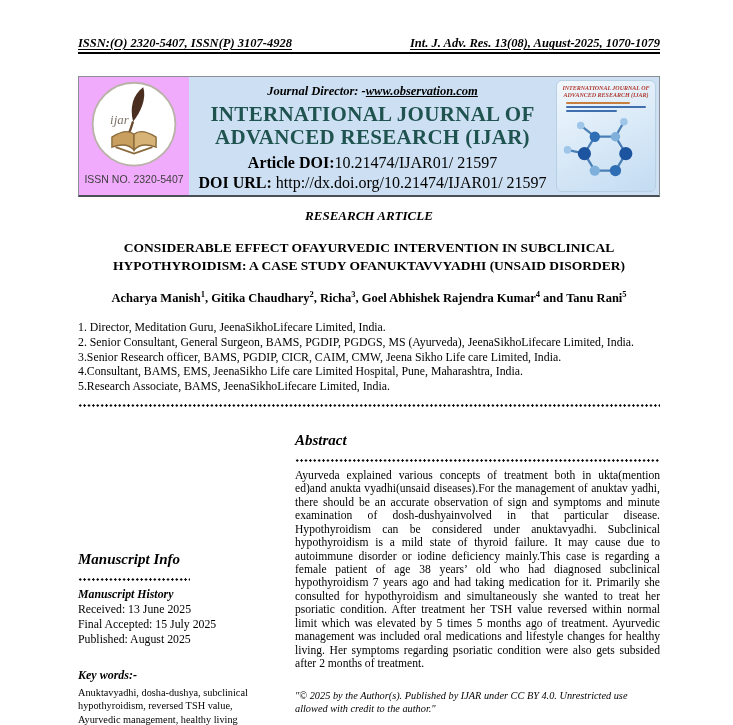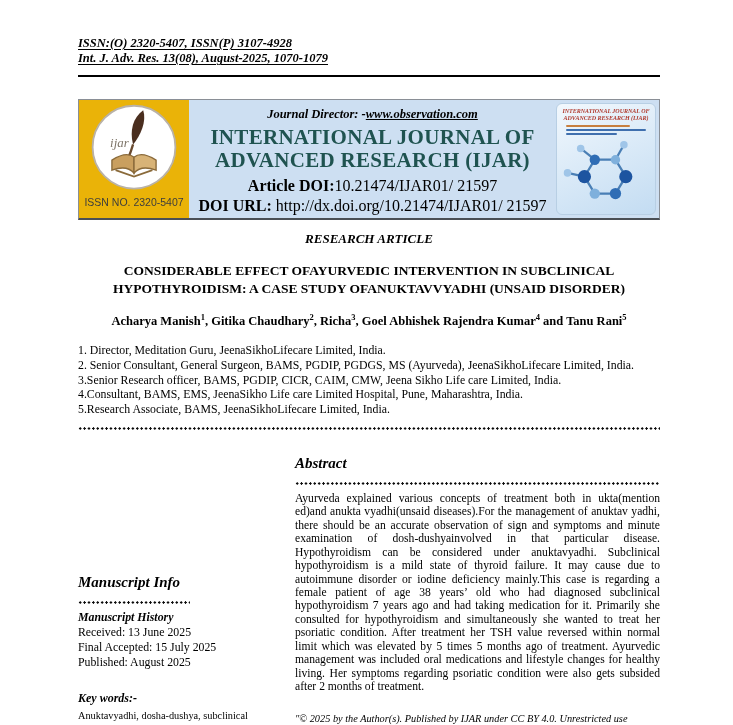--- a/index.html
+++ b/index.html
@@ -1,28 +1,28 @@
 <!DOCTYPE html>
 <html><head>
 <meta charset="utf-8">
 <style>
   html,body{margin:0;padding:0;background:#ffffff;}
   body{width:733px;height:725px;overflow:hidden;font-family:"Liberation Serif",serif;color:#000;}
   .page{box-sizing:border-box;width:733px;height:725px;padding:0 73px 0 78px;position:relative;}
 
   
   .topline{display:flex;justify-content:space-between;align-items:baseline;
-    padding-top:36px;border-bottom:2px solid #000;padding-bottom:9px;
-    font-size:12.5px;font-weight:bold;font-style:italic;flex-direction:column;}
+    padding-top:36px;border-bottom:2px solid #000;padding-bottom:1px;
+    font-size:12.5px;font-weight:bold;font-style:italic;}
   .topline span{text-decoration:underline;text-underline-offset:2px;white-space:nowrap;}
 
   
   .header-box{margin-top:22px;display:flex;background:#cddff2;border:1px solid #8a8f96;
     border-bottom:2px solid #4a4f55;height:118px;overflow:hidden;}
-  .logo-panel{background:#eab308;width:106px;flex:none;display:flex;flex-direction:column;
+  .logo-panel{background:#f0abfc;width:106px;flex:none;display:flex;flex-direction:column;
     align-items:center;justify-content:flex-start;padding:3px 2px 2px;}
   .logo-panel svg{display:block;}
   .logo-issn{font-family:"Liberation Sans",sans-serif;font-size:10.5px;color:#3d3d3d;
     white-space:nowrap;margin-top:1px;}
   .header-center{flex:1;text-align:center;padding-top:7px;min-width:0;}
   .homepage{font-size:12.5px;font-weight:bold;font-style:italic;}
   .homepage .url{text-decoration:underline;}
   .journal-title{color:#1f5350;font-weight:bold;font-size:21px;line-height:1.08;
     margin-top:4px;letter-spacing:0.3px;}
   .doi-line{font-size:16px;margin-top:2px;}

